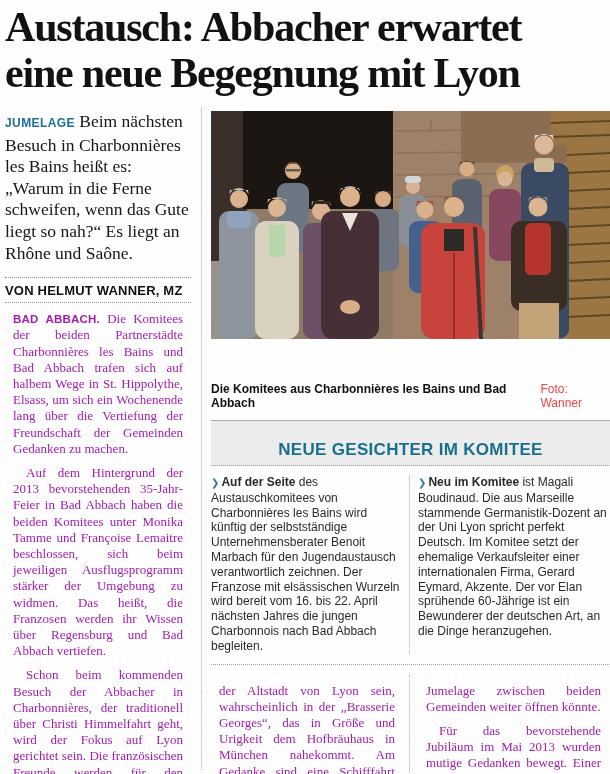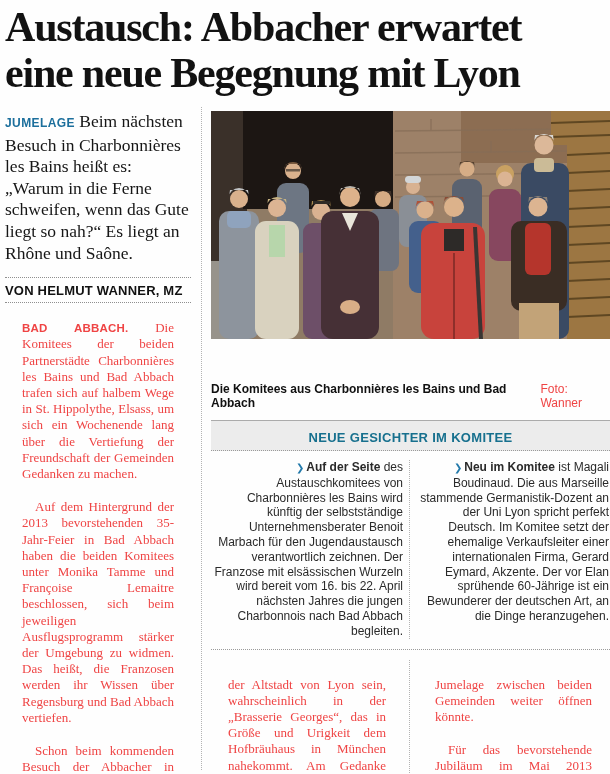--- a/index.html
+++ b/index.html
@@ -33,48 +33,48 @@
     font-size:12px; letter-spacing:.4px; color:#1c6f9c;
   }
   .byline {
     margin-top:13px; padding:5px 0 4px;
     border-top:1px dotted #8f8f8f; border-bottom:1px dotted #8f8f8f;
     font-family:"Liberation Sans", sans-serif; font-weight:700;
     font-size:13px; letter-spacing:.2px; color:#111;
   }
   .bodytext { margin-top:7px; }
   .bodytext p, .cb-col p {
-    margin:17px; font-size:13px; line-height:16.2px;
-    text-align:justify; hyphens:auto; color:#ef4444;
+    margin:8px; font-size:13px; line-height:16.2px;
+    text-align:justify; hyphens:auto; color:#a21caf;
   }
   .ind { text-indent:13px; }
   .lead-loc {
     font-family:"Liberation Sans", sans-serif; font-weight:700;
     font-size:11.5px; letter-spacing:.2px;
   }
   
   .photo { width:399px; height:228px; }
   .photo svg { display:block; }
   .caption-row {
     display:flex; justify-content:space-between; align-items:baseline;
     margin:7px 0 10px;
     font-family:"Liberation Sans", sans-serif; font-size:12px;
   }
   .caption { font-weight:700; color:#111; }
   .credit { color:#ef4444;margin-top:36px; }
   
   .infobox { border-bottom:1px dotted #9a9a9a; padding-bottom:10px; }
   .infobox-title {
     border-top:1px solid #ababab; border-bottom:1px dotted #9a9a9a;
-    background:#ececec; text-align:center; padding:9px 0 5px;
-    font-family:"Liberation Sans", sans-serif; font-weight:700;
-    font-size:13px; letter-spacing:.3px; color:#17708e;
+    background:#ececec; text-align:center; padding:19px 0 5px;
+    font-family:"Liberation Sans", sans-serif; font-weight:700;
+    font-size:17px; letter-spacing:.3px; color:#17708e;
   }
   .infobox-cols { display:flex; padding-top:9px; }
-  .ib-col { width:192px;text-align:right; }
+  .ib-col { width:192px; }
   .ib-col p {
     margin:0; font-family:"Liberation Sans", sans-serif;
     font-size:12px; line-height:14.8px; color:#2a2a2a;
   }
   .ib-col.second { margin-left:6px; border-left:1px dotted #b3b3b3; padding-left:8px; width:191px; }
   .arrow { color:#2279aa; font-size:10px; margin-right:2px; }
   .ib-lead { font-weight:700; }
   
   .cols-below { display:flex; margin-top:10px; }
   .cb-col { width:192px; }

